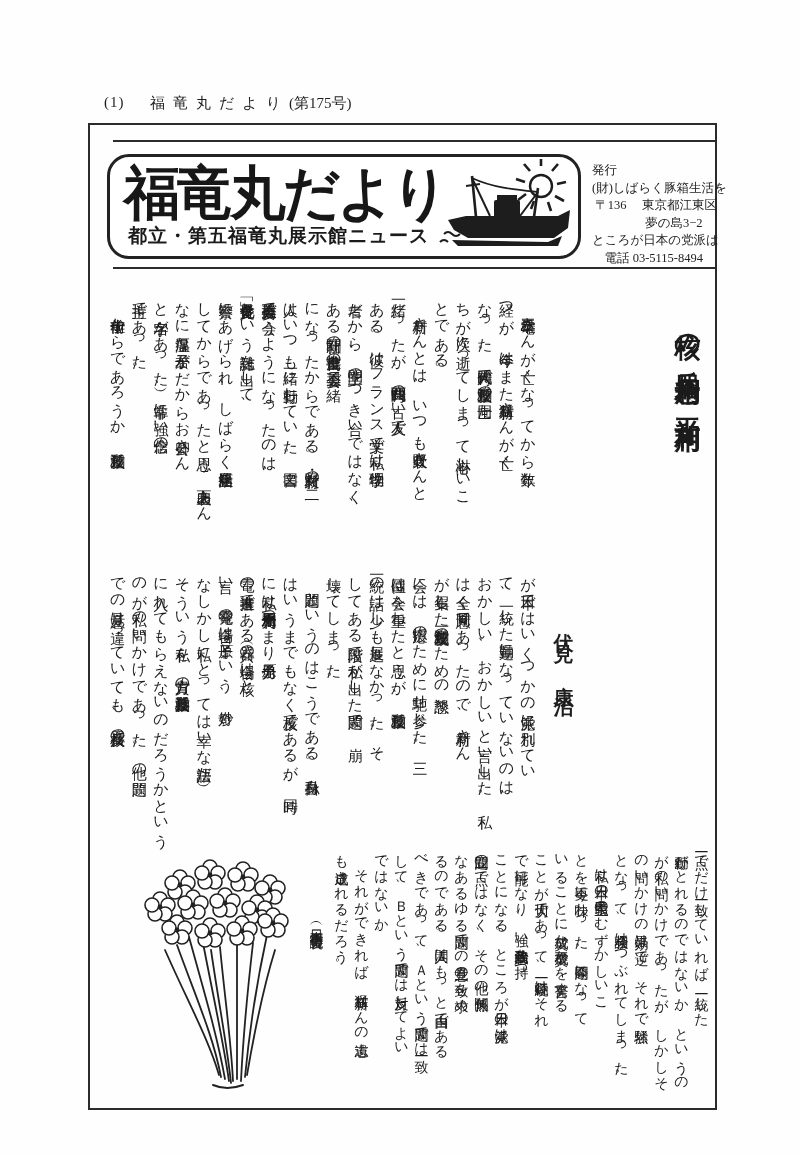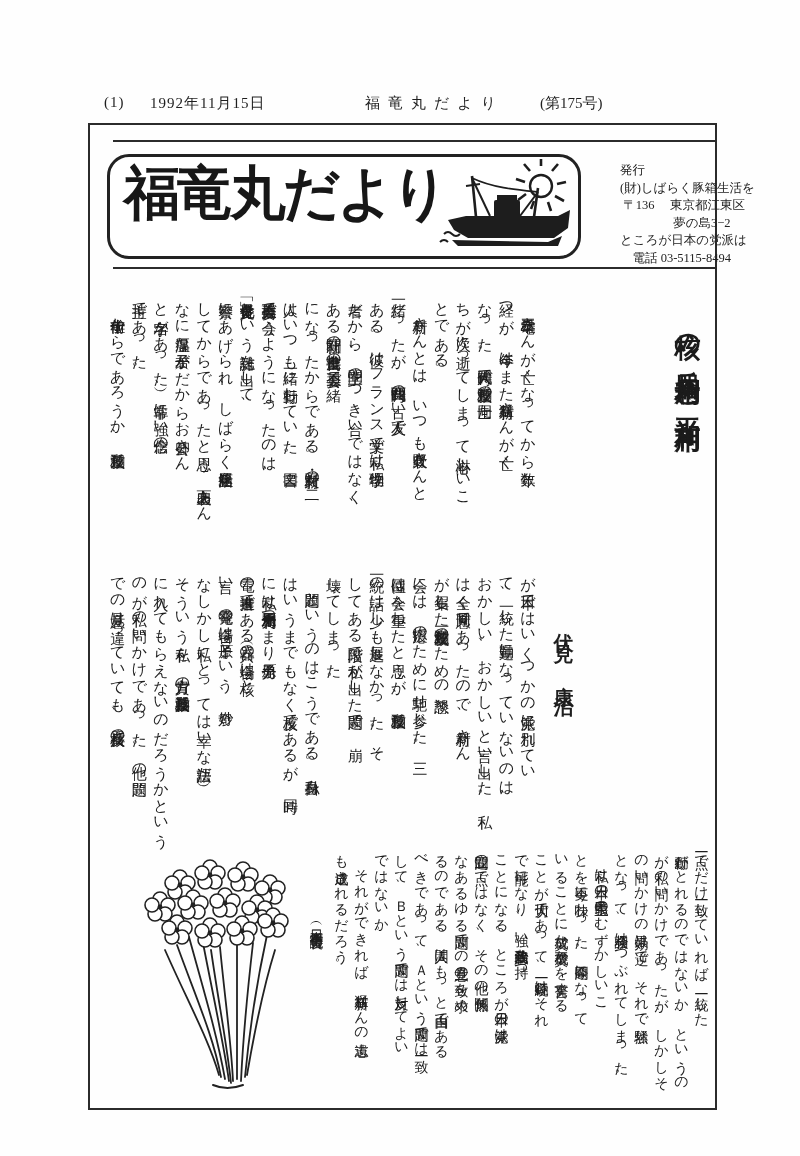--- a/index.html
+++ b/index.html
@@ -7,42 +7,42 @@
   body { width:800px; height:1156px; position:relative; overflow:hidden;
          font-family:"Liberation Serif", serif; color:#1e1e1e; }
   .paper { position:absolute; inset:0; background:#fefefe; }
 
   
   .running-head { position:absolute; left:104px; top:94px; width:560px;
     font-size:15px; letter-spacing:1px; white-space:pre; display:flex; }
   .rh-page { width:46px; }
   .rh-date { width:215px; }
   .rh-title { letter-spacing:8px; }
-  .rh-issue { letter-spacing:0;margin-left:36px; }
+  .rh-issue { letter-spacing:0; }
 
   
   .outer-box { position:absolute; left:88px; top:123px; width:629px; height:987px;
     border:2px solid #2b2b2b; }
   .rule { position:absolute; background:#2b2b2b; height:2px; }
   .rule-top { left:113px; top:140px; width:603px; }
   .rule-mid { left:113px; top:267px; width:603px; }
 
   
   .masthead { position:absolute; left:107px; top:154px; width:474px; height:105px;
     border:3px solid #222; border-radius:22px; background:#fff; }
   .mast-title { position:absolute; left:14px; top:-2px; font-family:"Liberation Sans", sans-serif;
     font-weight:900; font-size:56px; letter-spacing:-3px; color:#171717;
     transform:scaleY(1.04); transform-origin:top left; white-space:nowrap; }
   .mast-sub { position:absolute; left:18px; bottom:7px; font-size:19px; letter-spacing:1px;
     font-weight:600; color:#1b1b1b; white-space:nowrap; }
   .ship { position:absolute; right:4px; bottom:2px; }
 
   
   .publisher { position:absolute; left:592px; top:162px; width:126px;
-    font-size:12.5px; line-height:17.5px; white-space:pre; color:#222;margin-left:28px; }
+    font-size:12.5px; line-height:17.5px; white-space:pre; color:#222; }
 
   
   .v { writing-mode:vertical-rl; text-orientation:mixed; }
   .article-title { position:absolute; left:671px; top:313px; height:340px; width:34px;
     font-size:26px; letter-spacing:3.5px; font-weight:600; color:#1b1b1b; }
   .article-author { position:absolute; left:546px; top:617px; height:170px; width:32px;
     font-size:20px; letter-spacing:11px; font-weight:600; }
   .article-sig { position:absolute; left:299px; top:917px; height:190px; width:26px;
     font-size:13.5px; letter-spacing:1px; }
 
@@ -60,31 +60,31 @@
   .flowers { position:absolute; left:125px; top:855px; }
   svg { display:block; }
 </style>
 </head>
 <body>
 
 <div class="paper">
 
   <div class="running-head">
     <span class="rh-page">(1)</span>
-    <span class="rh-date">1992年11月15日</span>
     <span class="rh-title">福竜丸だより</span>
     <span class="rh-issue">(第175号)</span>
   </div>
 
   <div class="outer-box"></div>
   <div class="rule rule-top"></div>
   <div class="rule rule-mid"></div>
 
   <div class="masthead">
     <div class="mast-title">福竜丸だより</div>
+    <div class="mast-sub">都立・第五福竜丸展示館ニュース</div>
     <svg class="ship" width="136" height="100" viewBox="0 0 136 100">
       <g stroke="#1d1d1d" fill="none" stroke-width="2">
 
         <circle cx="103" cy="32" r="11" stroke-width="2.4"></circle>
         <g stroke-width="2.6">
           <line x1="103" y1="12" x2="103" y2="5"></line>
           <line x1="114" y1="17" x2="120" y2="10"></line>
           <line x1="119" y1="30" x2="128" y2="28"></line>
           <line x1="117" y1="42" x2="126" y2="47"></line>
           <line x1="110" y1="48" x2="113" y2="57"></line>

